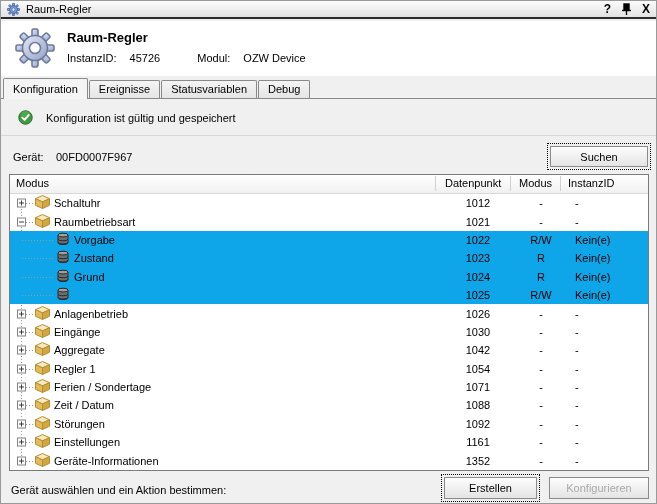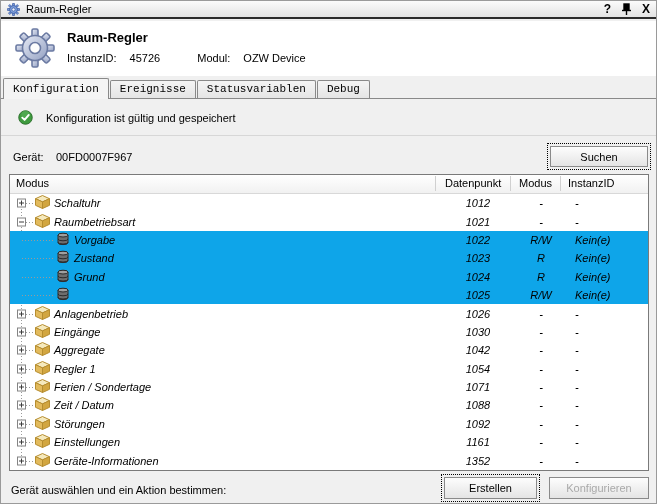--- a/index.html
+++ b/index.html
@@ -18,21 +18,21 @@
 
   
   .header { position:absolute; left:0; top:20px; width:100%; height:55px; background:#fff; }
   .hdr-gear { position:absolute; left:14px; top:7px; width:40px; height:40px; }
   .hdr-title { position:absolute; left:66px; top:9px; font-size:13px; font-weight:bold; }
   .hdr-meta { position:absolute; left:66px; top:31px; font-size:11px; }
   .hdr-meta .lbl { margin-right:10px; }
   .hdr-meta .val { margin-right:34px; }
 
   
-  .tabstrip { position:absolute; left:0; top:77px; height:21px; width:100%; display:flex; align-items:flex-end;font-family:Liberation Mono, monospace; }
+  .tabstrip { position:absolute; left:0; top:77px; height:21px; width:100%; display:flex; align-items:flex-end; }
   .tab { border:1px solid #898989; border-bottom:none; background:linear-gradient(#f4f4f4,#e4e4e4);
     padding:2px 9px 3px 9px; height:19px; margin-right:1px; border-radius:2px 2px 0 0; position:relative; }
   .tab.active { background:#f4f4f4; height:21px; padding-top:4px; z-index:3; margin-left:2px; }
   .page { position:absolute; left:0; top:97px; width:657px; height:490px; background:#f0f0f0;
     border-top:1px solid #898989; }
 
   
   .status { position:absolute; left:17px; top:11px; display:flex; align-items:center; gap:13px; }
   .sep { position:absolute; left:0; top:36px; width:657px; border-top:1px solid #d7d7d7; }
 
@@ -51,21 +51,21 @@
   .gh-cell { position:absolute; top:2px; }
   .gh-name { left:6px; }
   .gh-dp { left:435px; }
   .gh-mod { left:509px; }
   .gh-inst { left:558px; }
   .gh-sep { position:absolute; top:1px; height:15px; width:1px; background:#d0d0d0; }
 
   .grid-body { position:relative; height:276px; overflow:hidden; }
   .treeline-v { position:absolute; left:11px; width:1px;
     background:repeating-linear-gradient(to bottom,#9a9a9a 0 1px,transparent 1px 3px); }
-  .row { position:relative; height:18.4px; width:100%;font-style:italic; }
+  .row { position:relative; height:18.4px; width:100%; }
   .row.hl { background:#0ea5e9; }
   .cell { position:absolute; top:50%; transform:translateY(-50%); white-space:nowrap; }
   .c-dp { left:443px; width:50px; text-align:center; }
   .c-mod { left:509px; width:44px; text-align:center; }
   .c-inst { left:565px; }
   .expander { position:absolute; left:7px; top:50%; transform:translateY(-50%); width:9px; height:9px;
     background:#fff; border:1px solid #848484; }
   .expander svg { display:block; }
   .stub { position:absolute; top:50%; height:1px;
     background:repeating-linear-gradient(to right,#9a9a9a 0 1px,transparent 1px 3px); }

